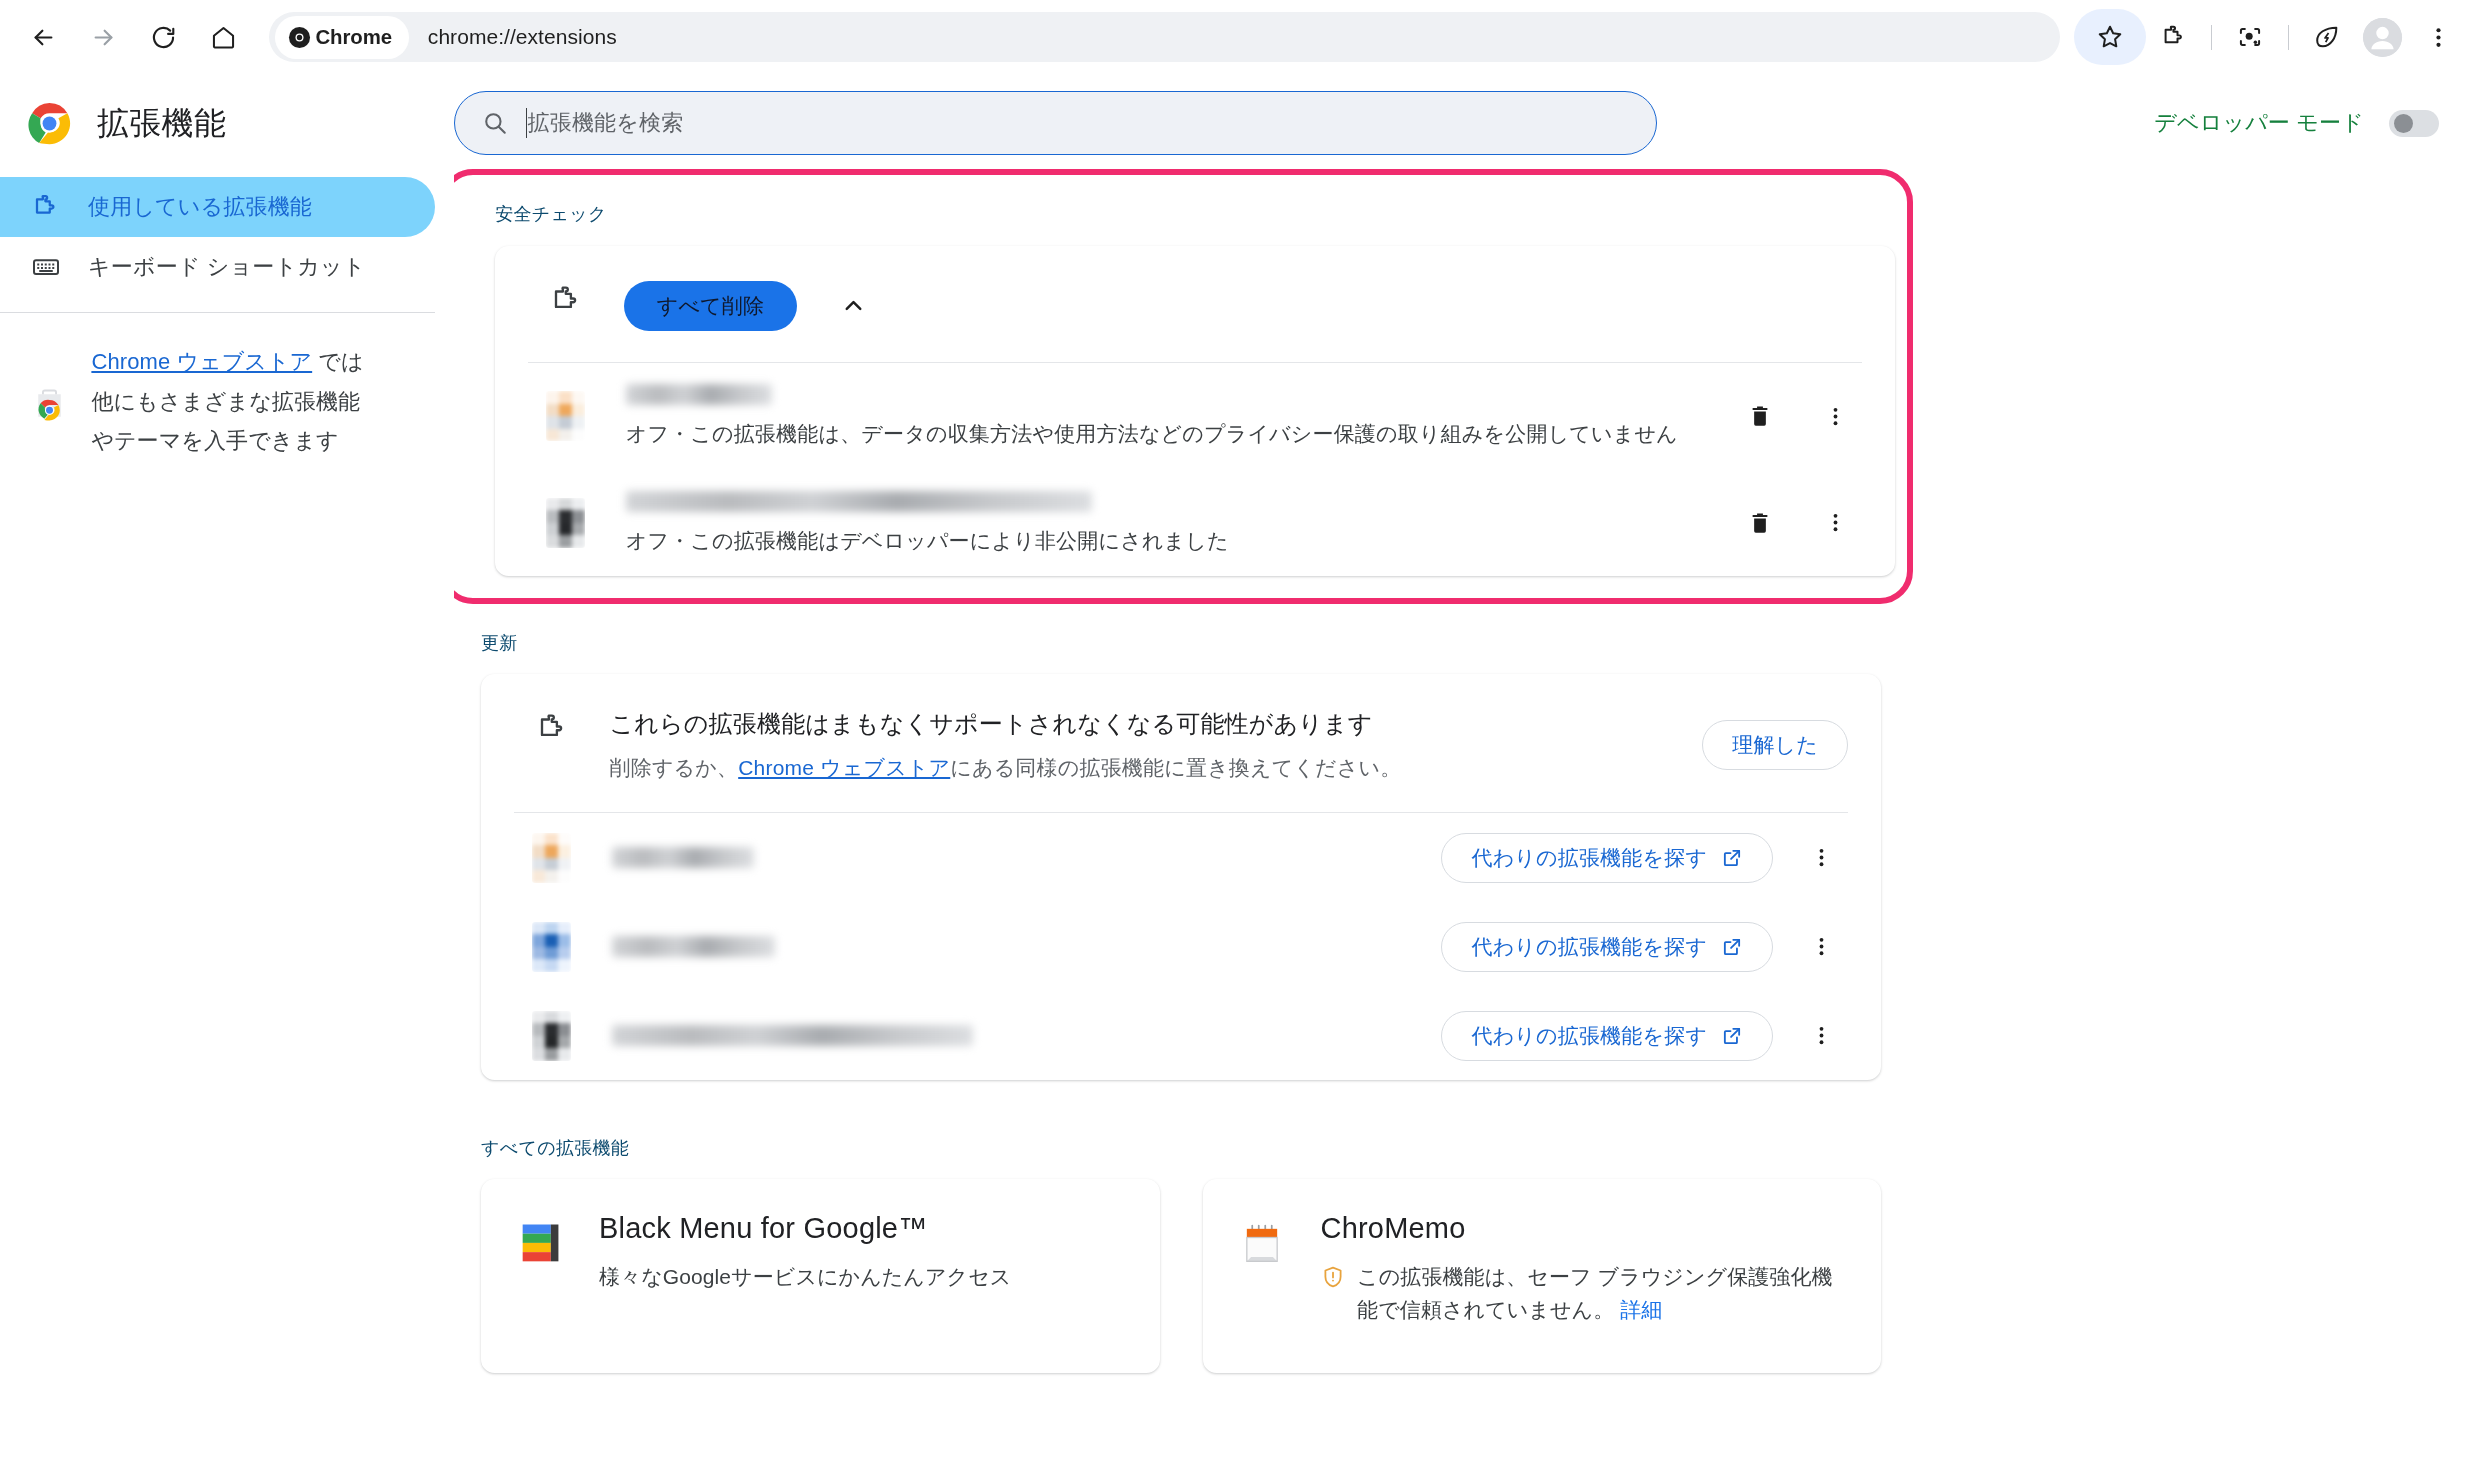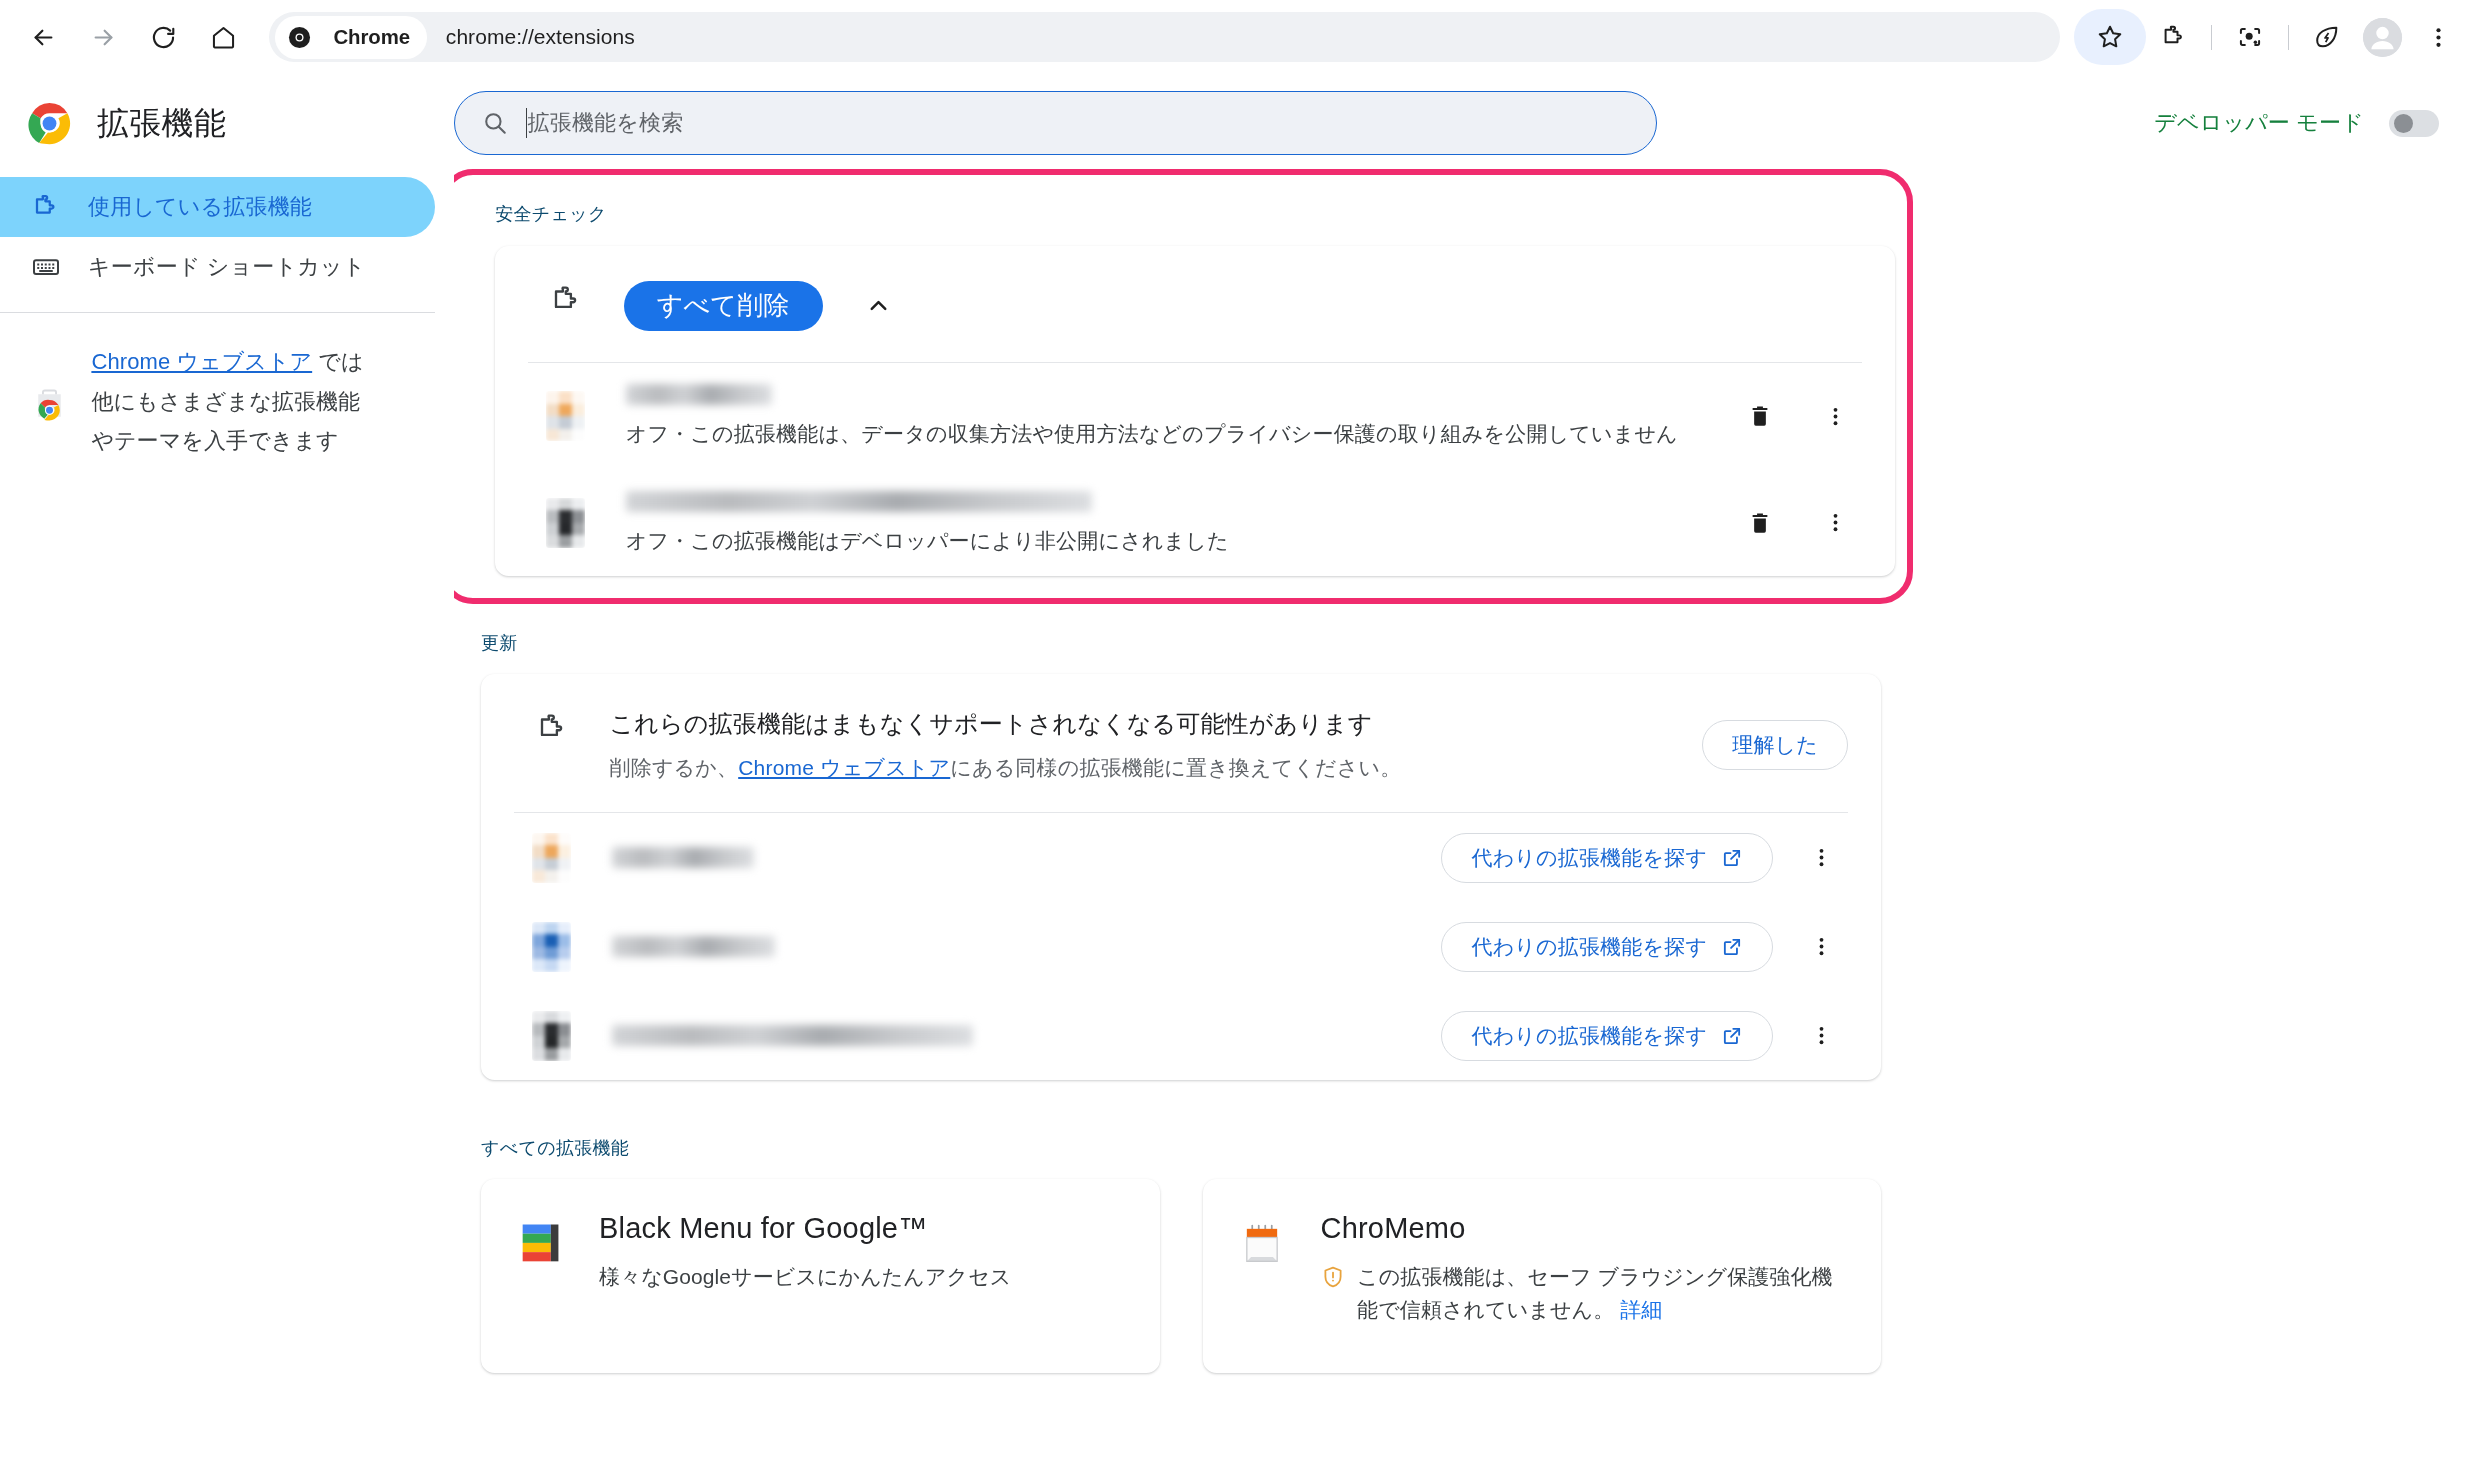--- a/index.html
+++ b/index.html
@@ -44,21 +44,21 @@
     padding: 0 5.8px 0 5.8px;
     min-width: 0;
     cursor: text;
   }
   .omnibox-chip {
     height: 43px;
     background: #ffffff;
     border-radius: 21.3px;
     display: flex;
     align-items: center;
-    gap: 22px;
+    gap: 4px;
     padding: 0 17.5px 0 13.6px;
     flex: 0 0 auto;
   }
   .omnibox-chip-label {
     font-size: 20.4px;
     font-weight: 600;
     color: #1f1f1f;
     letter-spacing: -0.1px;
     white-space: nowrap;
   }
@@ -298,22 +298,22 @@
     font-size: 21px;
     color: #5f6368;
     letter-spacing: 0.2px;
     margin-top: 9.7px;
     line-height: 1.5;
   }
   .card-sub .inline-link { color: #1967d2; text-decoration: underline; cursor: pointer; }
 
   .btn-filled {
     background: #1a73e8;
-    color: #ffffff;
-    font-size: 26px;
+    color: #0f172a;
+    font-size: 21px;
     border: none;
     border-radius: 25px;
     height: 50px;
     padding: 0 33px;
     cursor: pointer;
     white-space: nowrap;
     letter-spacing: 0.2px;
     font-family: inherit;
     flex: 0 0 auto;
     align-self: center;

